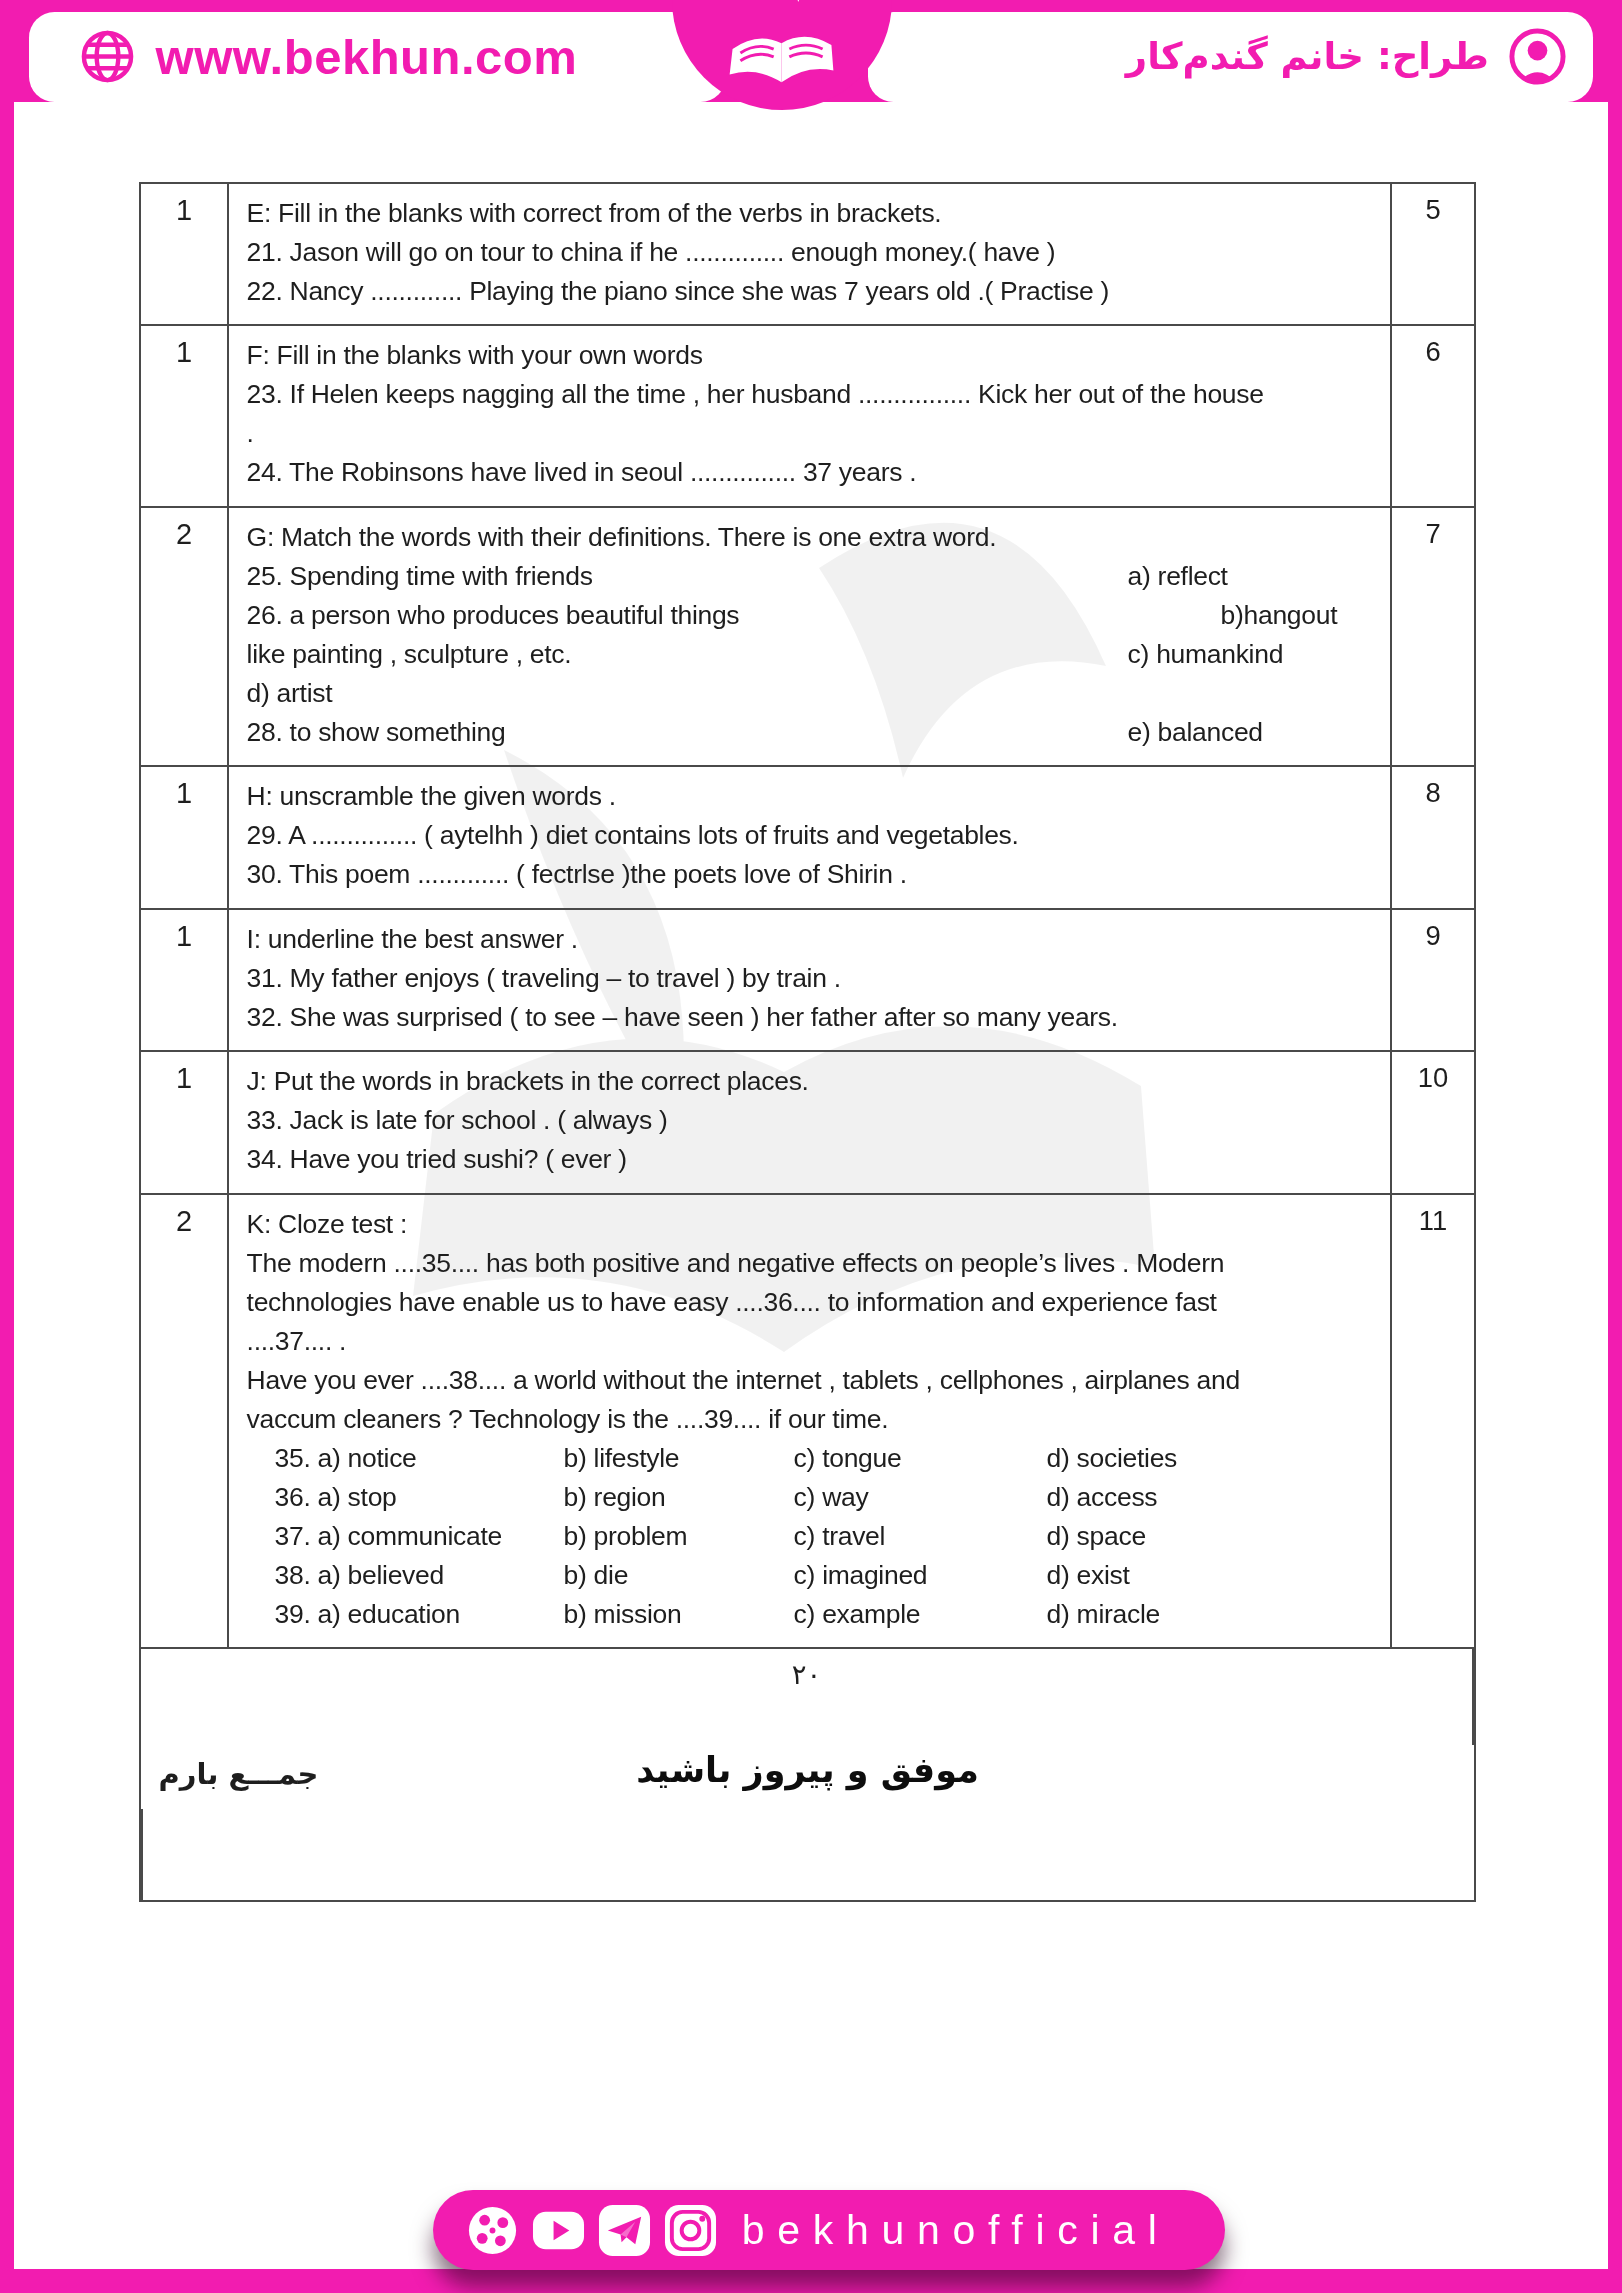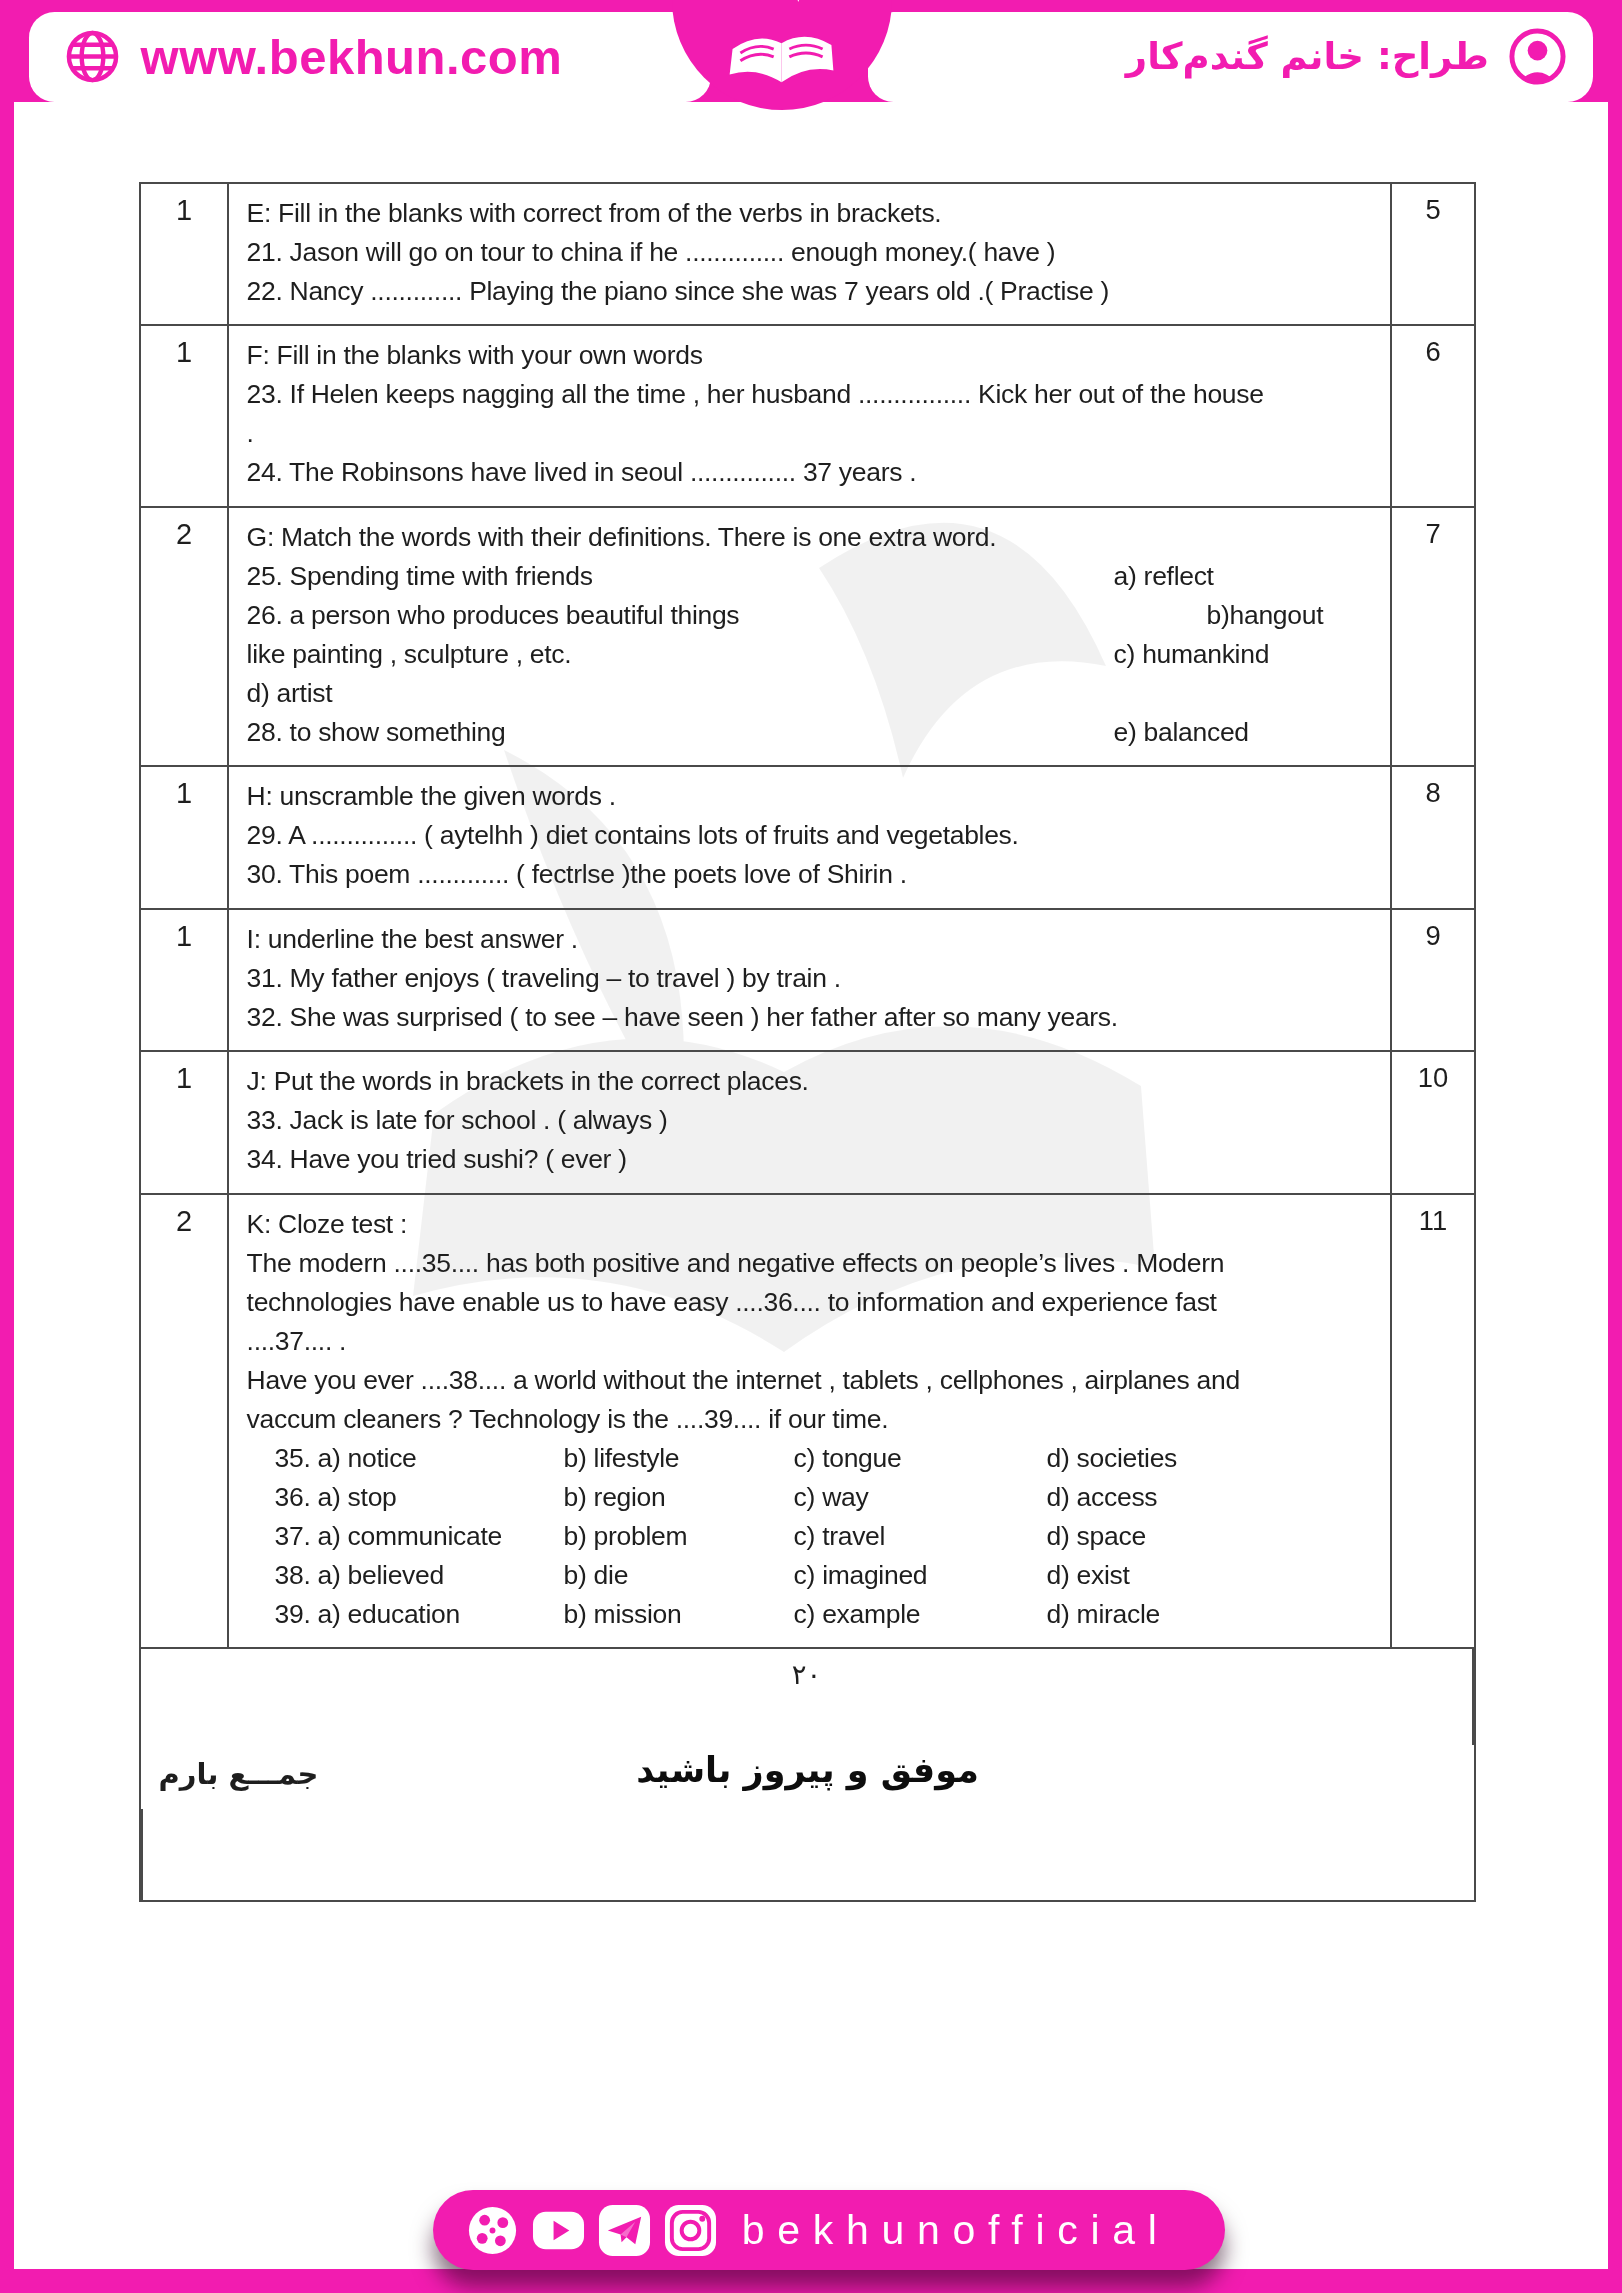--- a/index.html
+++ b/index.html
@@ -10,21 +10,21 @@
   html,body{margin:0;padding:0;}
   body{
     width:1622px;height:2294px;position:relative;background:#ffffff;
     font-family:"Liberation Sans",sans-serif;overflow:hidden;color:var(--ink);
   }
   .fa{font-family:"DejaVu Sans",sans-serif;}
 
   
   .topbar{position:absolute;left:0;top:0;right:0;height:102px;background:var(--pink);z-index:4;}
   .badge{position:absolute;top:11.8px;background:#fff;border-radius:25.5px;display:flex;align-items:center;z-index:5;}
-  .badge-left{left:29px;width:647px;height:90px;padding-left:35px;gap:19.6px;}
+  .badge-left{left:29px;width:647px;height:90px;padding-left:50px;gap:19.6px;}
   .site{color:var(--pink);font-weight:bold;font-size:49px;letter-spacing:0.5px;}
   .badge-right{left:868px;right:29px;height:90px;justify-content:flex-end;padding-right:25.5px;gap:17.6px;}
   .designer{color:var(--pink);font-weight:bold;font-size:37px;}
   .logo-blob{position:absolute;left:672px;top:-110px;width:220px;height:220px;border-radius:50%;background:var(--pink);z-index:6;}
   .logo-blob svg{position:absolute;left:41px;top:69px;}
 
   
   .side{position:absolute;top:0;bottom:0;width:13.7px;background:var(--pink);z-index:3;}
   .side.left{left:0}.side.right{right:0}
   .bottom-strip{position:absolute;left:0;right:0;bottom:0;height:25.5px;background:var(--pink);z-index:3;}
@@ -34,21 +34,21 @@
 
   
   .sheet{position:absolute;left:139px;top:182px;width:1337px;z-index:1;}
   .etable{border:2px solid var(--border);border-top-width:2.9px;background:transparent;}
   .trow{display:flex;border-bottom:2px solid var(--border);}
   .trow:last-child{border-bottom:none;flex-direction:column;}
   .c-mark{flex:0 0 86px;border-right:2px solid var(--border);text-align:center;padding-top:9.8px;font-size:29px;}
   .c-body{flex:1;padding:9.8px 17.6px 13.7px;font-size:26.5px;line-height:39px;letter-spacing:-0.3px;min-width:0;}
   .c-score{flex:0 0 82px;border-left:2px solid var(--border);text-align:center;padding-top:9.8px;font-size:27.4px;}
   .line{white-space:nowrap;}
-  .pair{display:flex;white-space:nowrap;}
+  .pair{display:flex;white-space:nowrap;gap:14px;}
   .pair-left{flex:0 0 867px;}
   .pair.indent .pair-right{margin-left:93px;}
   .opts-row{display:flex;white-space:nowrap;margin-left:28px;}
   .opt.o1{flex:0 0 289px}.opt.o2{flex:0 0 230px}.opt.o3{flex:0 0 253px}
   .total-label{font-weight:bold;font-size:29px;}
   .c-mark.fa{font-size:27.4px;}
 
   .closing{position:absolute;left:139px;top:1750px;width:1337px;text-align:center;
     font-weight:bold;font-size:35px;color:#0d0d0d;z-index:1;}
 

